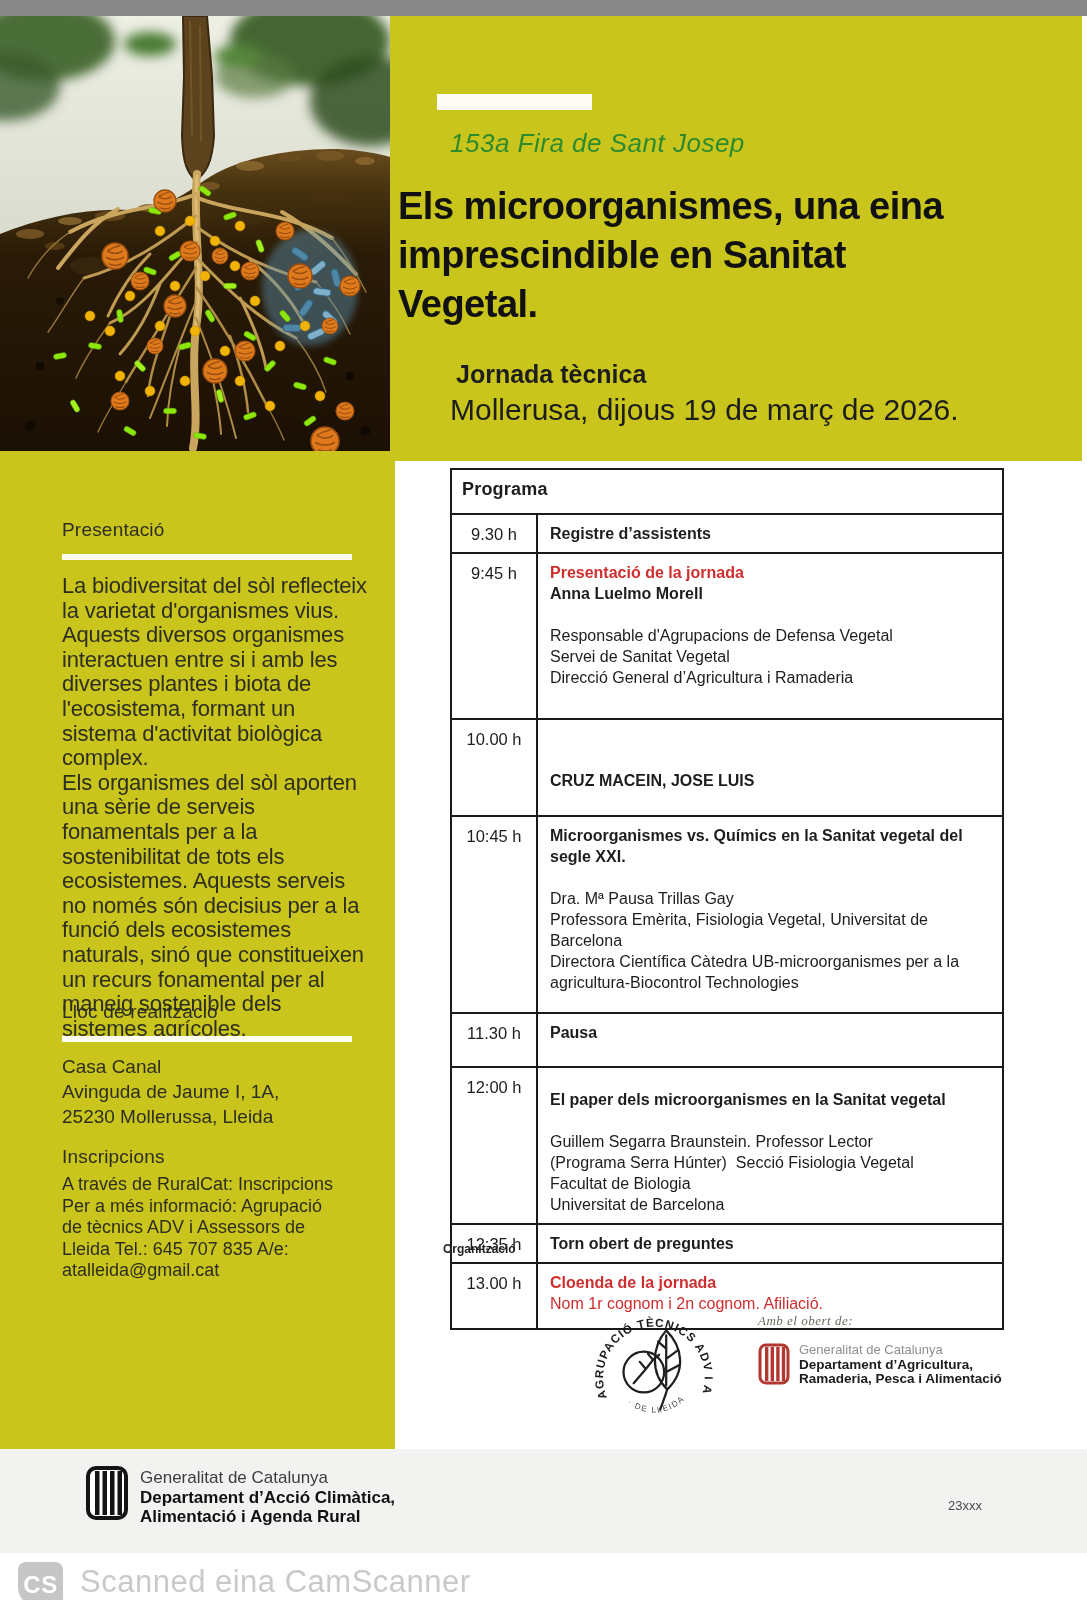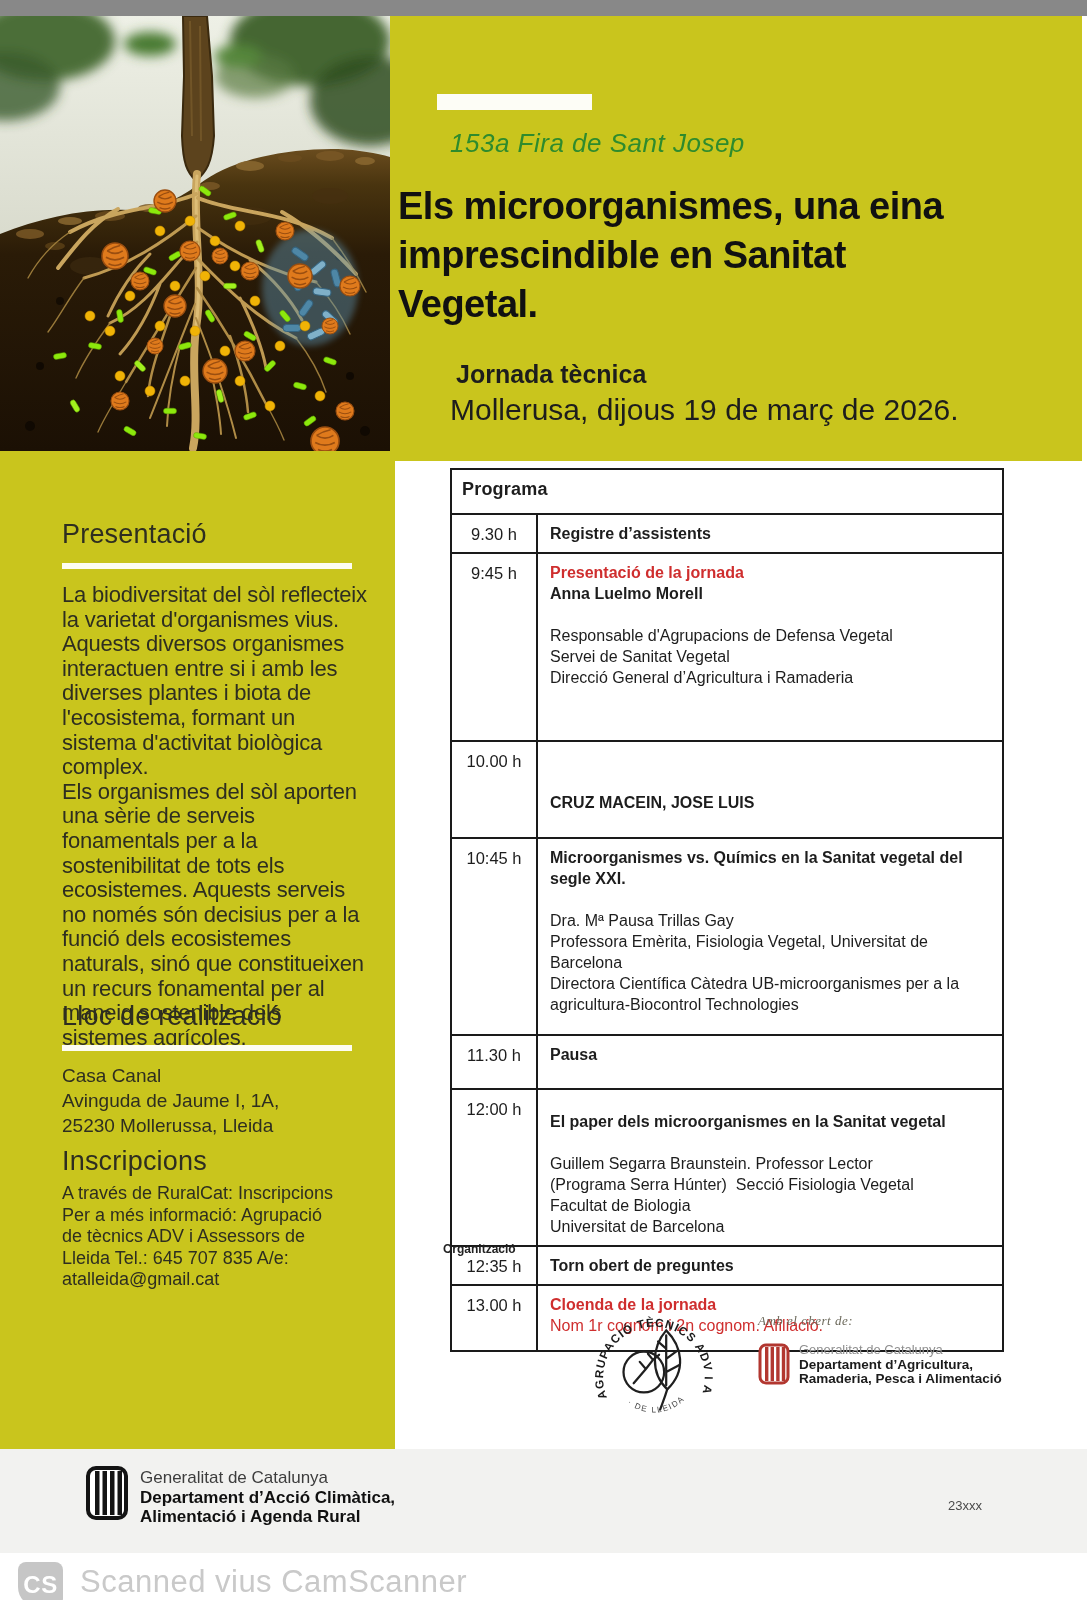--- a/index.html
+++ b/index.html
@@ -17,21 +17,21 @@
   .yellow-left{position:absolute; left:0; top:435px; width:395px; height:998px; background:var(--yellow);}
   .photo-wrap{position:absolute; left:0; top:0; width:390px; height:435px; overflow:hidden;}
   
   .white-bar{position:absolute; left:437px; top:78px; width:155px; height:16px; background:#fdfdf6;}
   .fira-line{position:absolute; left:450px; top:112px; font-size:26px; font-style:italic; color:var(--green); letter-spacing:.5px;}
   .main-title{position:absolute; left:398px; top:166px; width:660px; font-size:38px; font-weight:bold; line-height:49px; letter-spacing:-.5px; color:#111;}
   .jornada{position:absolute; left:456px; top:344px; font-size:25px; font-weight:bold;}
   .date-line{position:absolute; left:450px; top:377px; font-size:30px;}
   
   .sb{position:absolute; left:62px; width:308px; color:var(--side-ink);}
-  .sb-heading{font-size:27px; letter-spacing:.2px;}
+  .sb-heading{font-size:19px; letter-spacing:.2px;}
   .sb-divider{height:6px; background:#fdfdf2; width:290px; margin-top:13px;}
   .sb-par{margin-top:14px; font-size:22px; line-height:24.6px; letter-spacing:-.2px;}
   .sb-par + .sb-par{margin-top:0;}
   .sb-lines{margin-top:12px; font-size:19px; line-height:25px; white-space:nowrap;}
   .sb-lines.tight{margin-top:6px; font-size:18px; line-height:21.5px;}
   #sec-presentacio{top:503px;}
   #sec-lloc{top:985px;}
   #sec-inscripcions{top:1130px;}
   
   table.program{position:absolute; left:450px; top:452px; width:554px; border-collapse:collapse; background:#fff;}
@@ -284,21 +284,21 @@
         <th class="pgm-header" colspan="2">Programa</th>
       </tr>
     </thead>
     <tbody>
         <tr style="height: 39px;">
           <td class="pgm-time">9.30 h</td>
           <td class="pgm-content">
             <div class="ln-bold">Registre d’assistents</div>
           </td>
         </tr>
-        <tr style="height: 188px;">
+        <tr style="height: 166px;">
           <td class="pgm-time">9:45 h</td>
           <td class="pgm-content">
             <div class="ln-redbold">Presentació de la jornada</div>
             <div class="ln-bold">Anna Luelmo Morell</div>
             <div class="ln-blank"></div>
             <div class="ln-reg">Responsable d'Agrupacions de Defensa Vegetal</div>
             <div class="ln-reg">Servei de Sanitat Vegetal</div>
             <div class="ln-reg">Direcció General d’Agricultura i Ramaderia</div>
           </td>
         </tr>
@@ -421,16 +421,16 @@
     <div class="gc-text">
       <div class="l1">Generalitat de Catalunya</div>
       <div class="l2">Departament d’Acció Climàtica,</div>
       <div class="l3">Alimentació i Agenda Rural</div>
     </div>
     <div class="doc-code">23xxx</div>
   </div>
 
   <div class="cs-bar">
     <div class="cs-icon">CS</div>
-    <div class="cs-text">Scanned vius CamScanner</div>
+    <div class="cs-text">Scanned eina CamScanner</div>
   </div>
 
 </div>
 
 </body></html>

